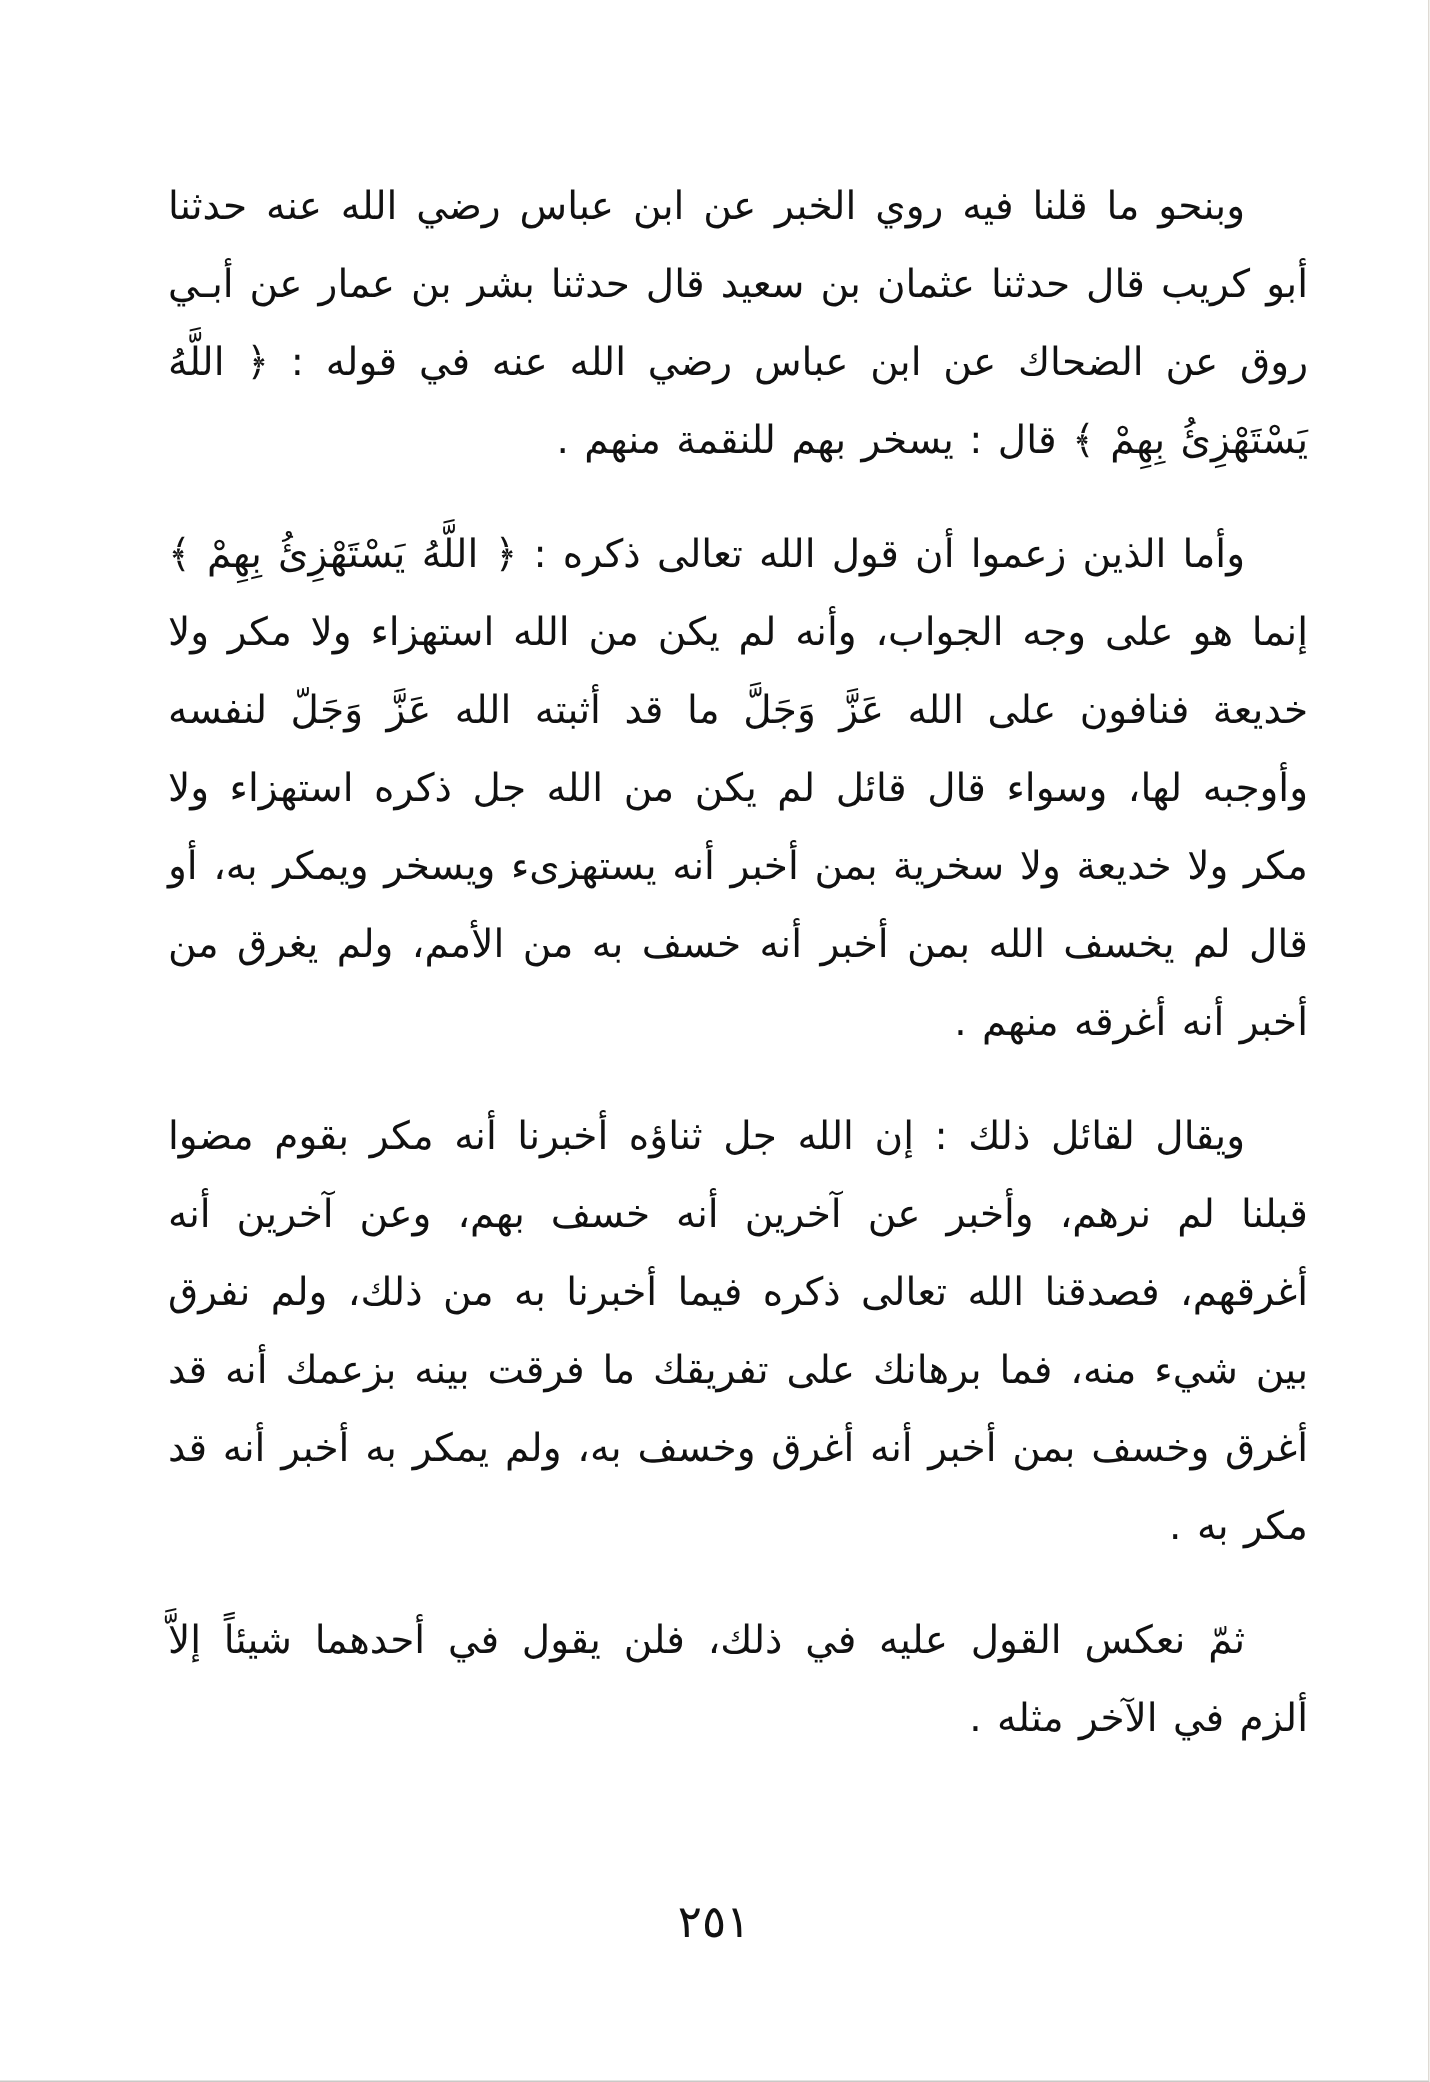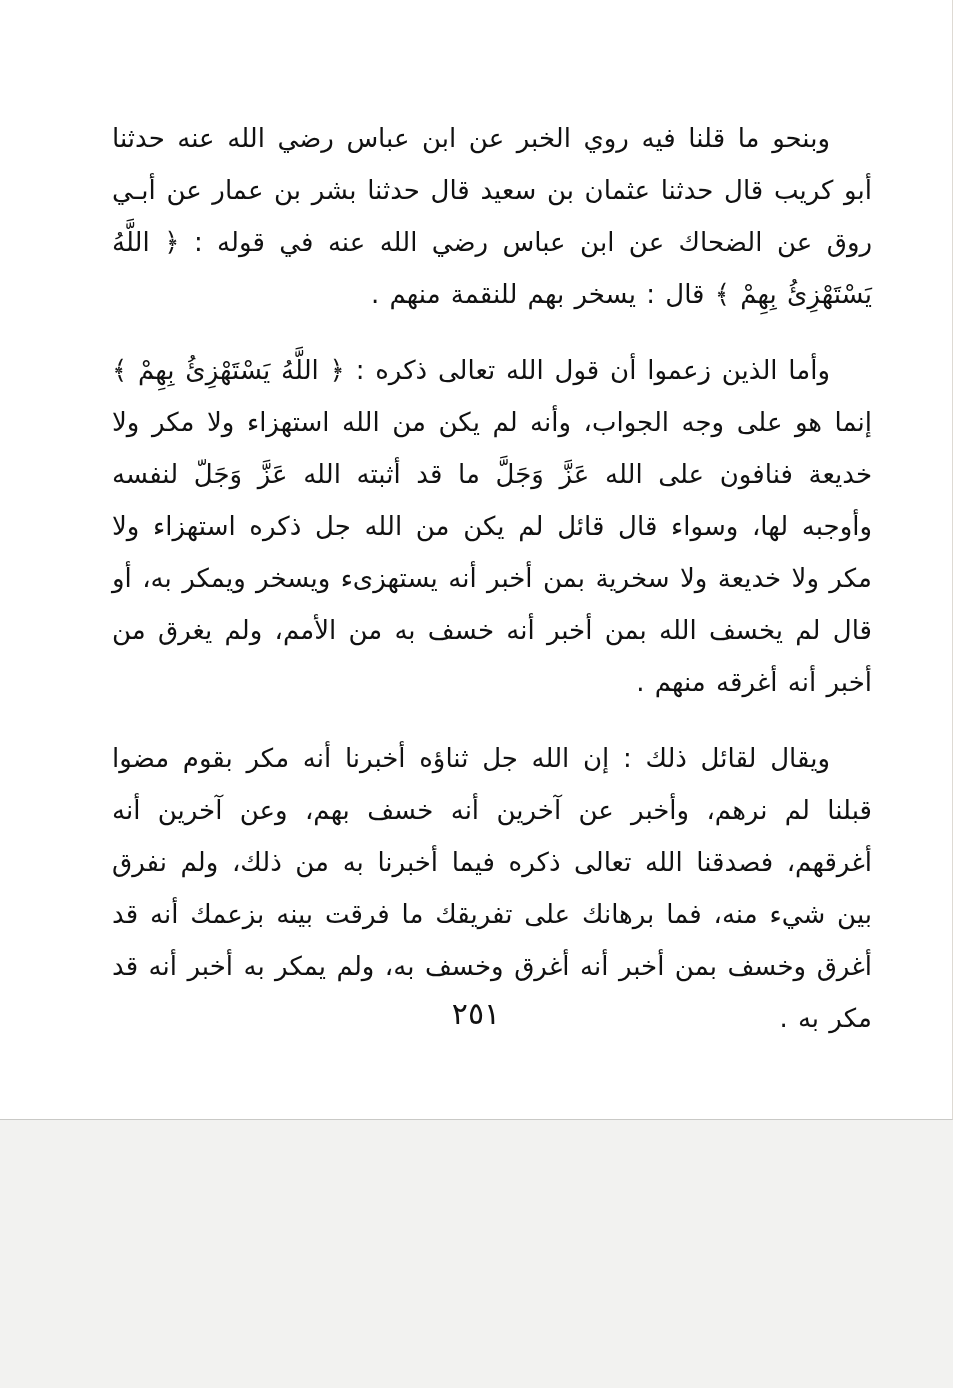--- a/index.html
+++ b/index.html
@@ -3,21 +3,21 @@
 <meta charset="utf-8">
 <style>
   html, body {
     margin: 0;
     padding: 0;
     background: #f2f2f0;
   }
   .page {
     position: relative;
     width: 953px;
-    height: 1120px;
+    height: 1388px;
     margin: 0 auto;
     background: #ffffff;
     box-sizing: border-box;
     border-bottom: 1px solid #c9c9c6;
     border-right: 1px solid #dedad4;
     font-family: "DejaVu Sans", sans-serif;
     color: #111111;
     overflow: hidden;
   }
   .text-block {
@@ -48,16 +48,17 @@
   }
 </style>
 </head>
 <body>
 
 <div class="page">
   <div class="text-block">
     <p>وبنحو ما قلنا فيه روي الخبر عن ابن عباس رضي الله عنه حدثنا أبو كريب قال حدثنا عثمان بن سعيد قال حدثنا بشر بن عمار عن أبـي روق عن الضحاك عن ابن عباس رضي الله عنه في قوله : ﴿ اللَّهُ يَسْتَهْزِئُ بِهِمْ ﴾ قال : يسخر بهم للنقمة منهم .</p>
     <p>وأما الذين زعموا أن قول الله تعالى ذكره : ﴿ اللَّهُ يَسْتَهْزِئُ بِهِمْ ﴾ إنما هو على وجه الجواب، وأنه لم يكن من الله استهزاء ولا مكر ولا خديعة فنافون على الله عَزَّ وَجَلَّ ما قد أثبته الله عَزَّ وَجَلّ لنفسه وأوجبه لها، وسواء قال قائل لم يكن من الله جل ذكره استهزاء ولا مكر ولا خديعة ولا سخرية بمن أخبر أنه يستهزىء ويسخر ويمكر به، أو قال لم يخسف الله بمن أخبر أنه خسف به من الأمم، ولم يغرق من أخبر أنه أغرقه منهم .</p>
     <p>ويقال لقائل ذلك : إن الله جل ثناؤه أخبرنا أنه مكر بقوم مضوا قبلنا لم نرهم، وأخبر عن آخرين أنه خسف بهم، وعن آخرين أنه أغرقهم، فصدقنا الله تعالى ذكره فيما أخبرنا به من ذلك، ولم نفرق بين شيء منه، فما برهانك على تفريقك ما فرقت بينه بزعمك أنه قد أغرق وخسف بمن أخبر أنه أغرق وخسف به، ولم يمكر به أخبر أنه قد مكر به .</p>
+    <p>ثمّ نعكس القول عليه في ذلك، فلن يقول في أحدهما شيئاً إلاَّ ألزم في الآخر مثله .</p>
   </div>
 
   <div class="page-number">٢٥١</div>
 </div>
 
 </body></html>

